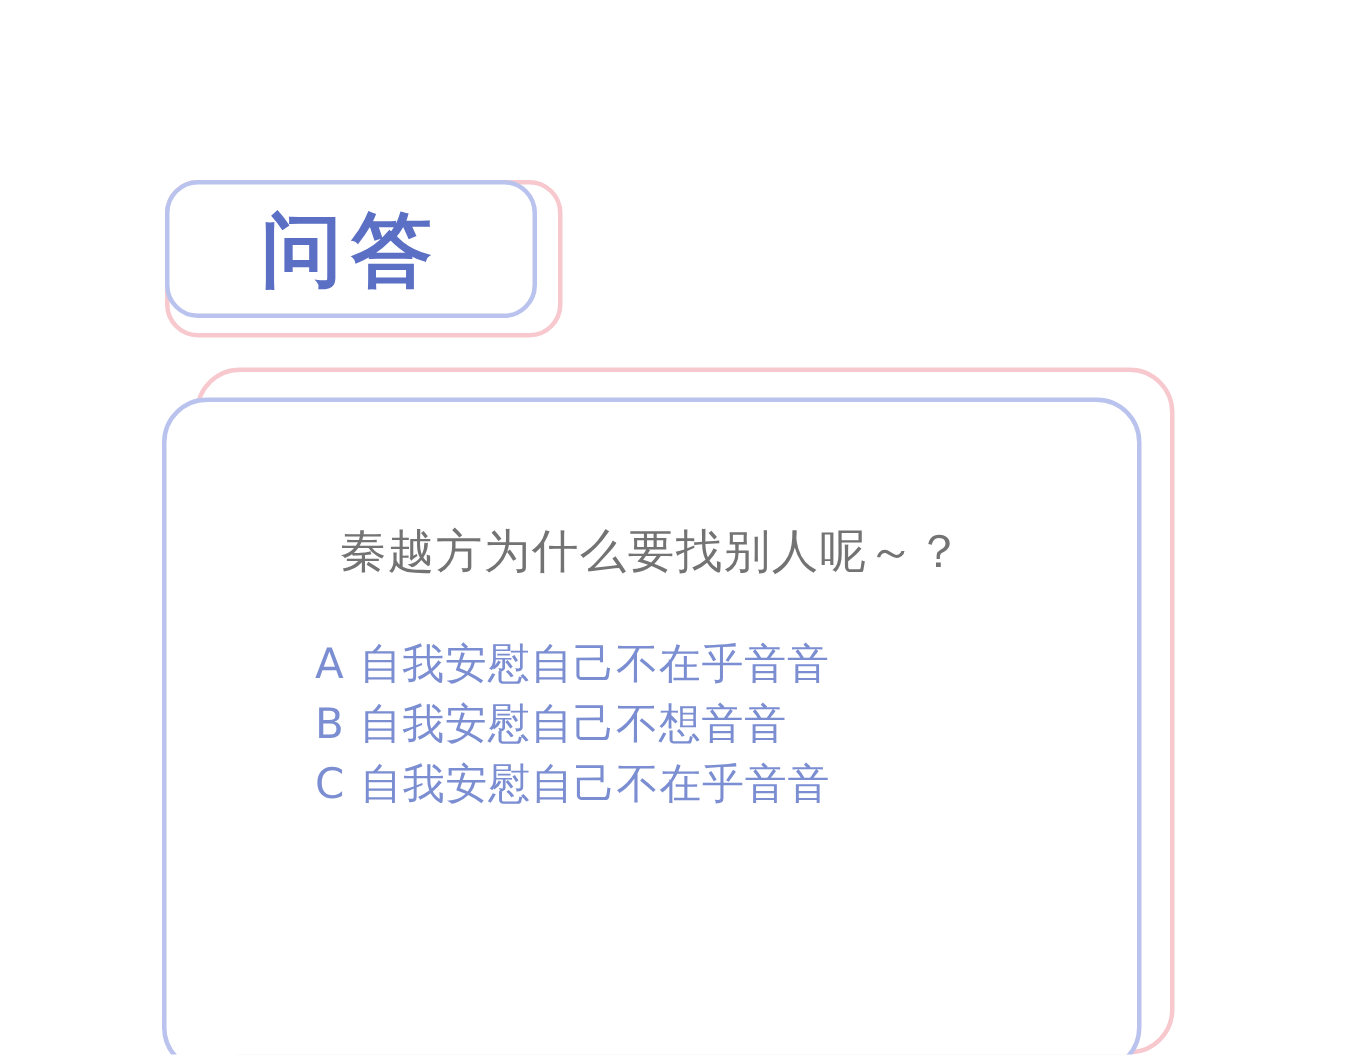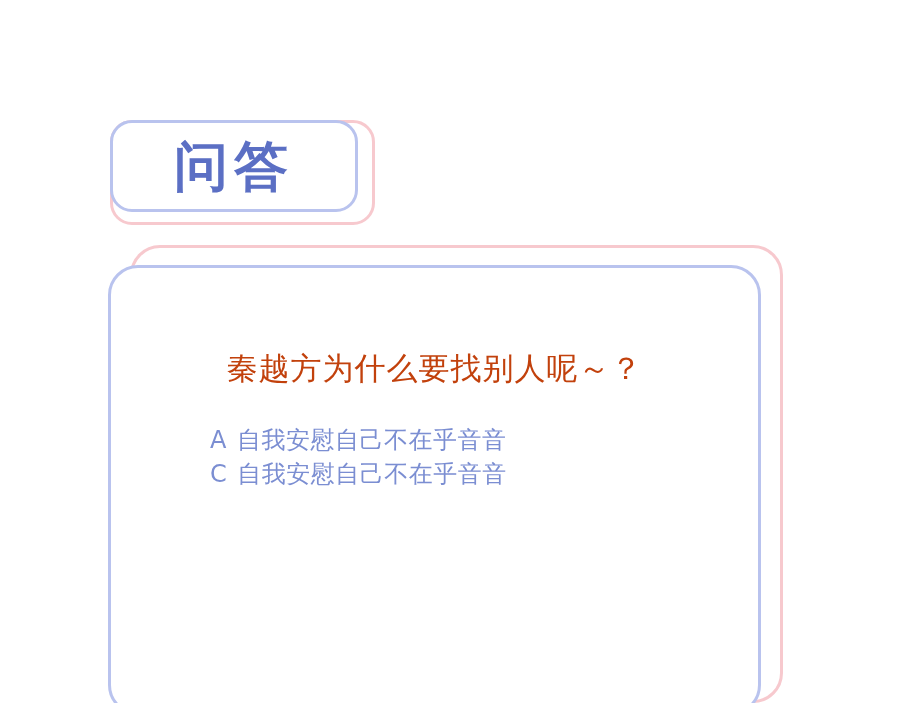--- a/index.html
+++ b/index.html
@@ -95,26 +95,26 @@
     top: 20px;
     width: 653px;
     height: 450px;
     box-sizing: border-box;
     padding: 85px 40px 0 40px;
   }
   #question-text {
     text-align: center;
     font-size: 31px;
     letter-spacing: 1px;
-    color: #c2410c;
+    color: #737373;
     line-height: 1.2;
     margin-bottom: 36px;
   }
   .option-row {
-    font-size: 24px;
+    font-size: 28px;
     color: #7b8ed2;
     line-height: 1.42;
     padding-left: 62px;
     letter-spacing: 0.5px;
     white-space: nowrap;
   }
   .option-row .opt-letter {
     margin-right: 10px;
   }
   .option-row.wrap-row {
@@ -133,19 +133,22 @@
 <div id="question-card">
   <div class="card-outer"></div>
   <div class="card-inner"></div>
   <div id="question-body">
     <div id="question-text">秦越方为什么要找别人呢～？</div>
 
     <div class="option-row">
       <span class="opt-letter">A</span><span>自我安慰自己不在乎音音</span>
     </div>
 
+    <div class="option-row">
+      <span class="opt-letter">B</span><span>自我安慰自己不想音音</span>
+    </div>
 
     <div class="option-row">
       <span class="opt-letter">C</span><span>自我安慰自己不在乎音音</span>
     </div>
 
   </div>
 </div>
 
 </body></html>

